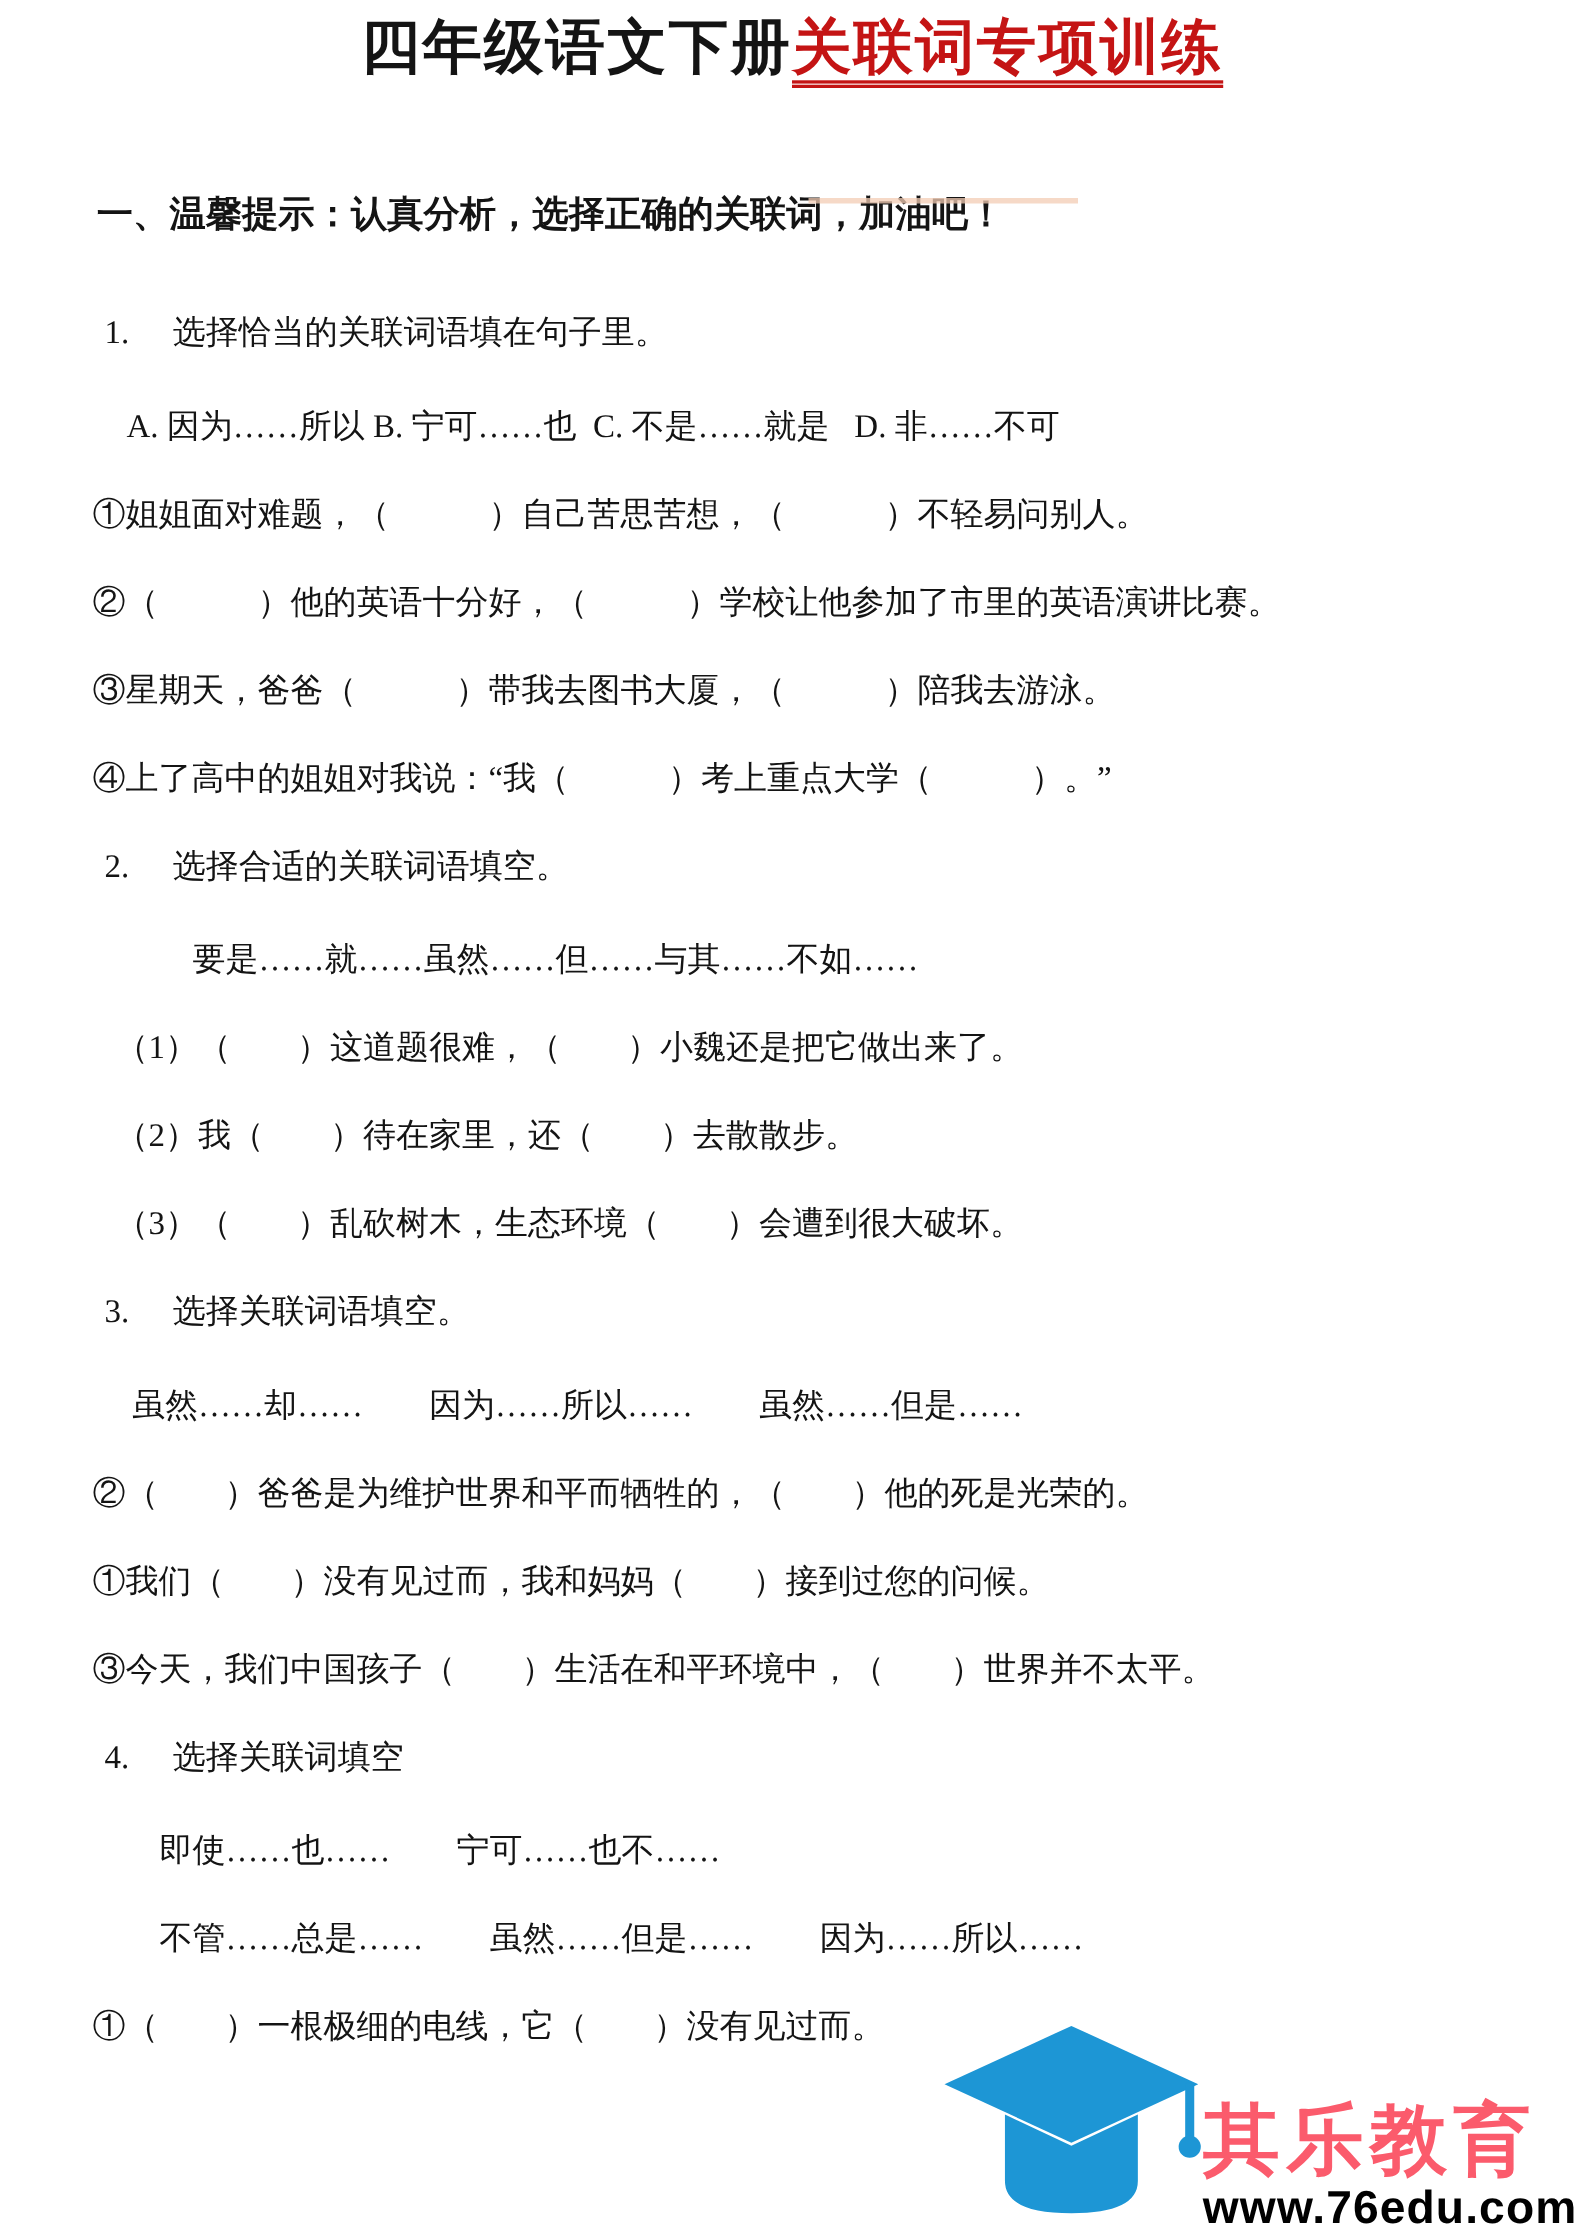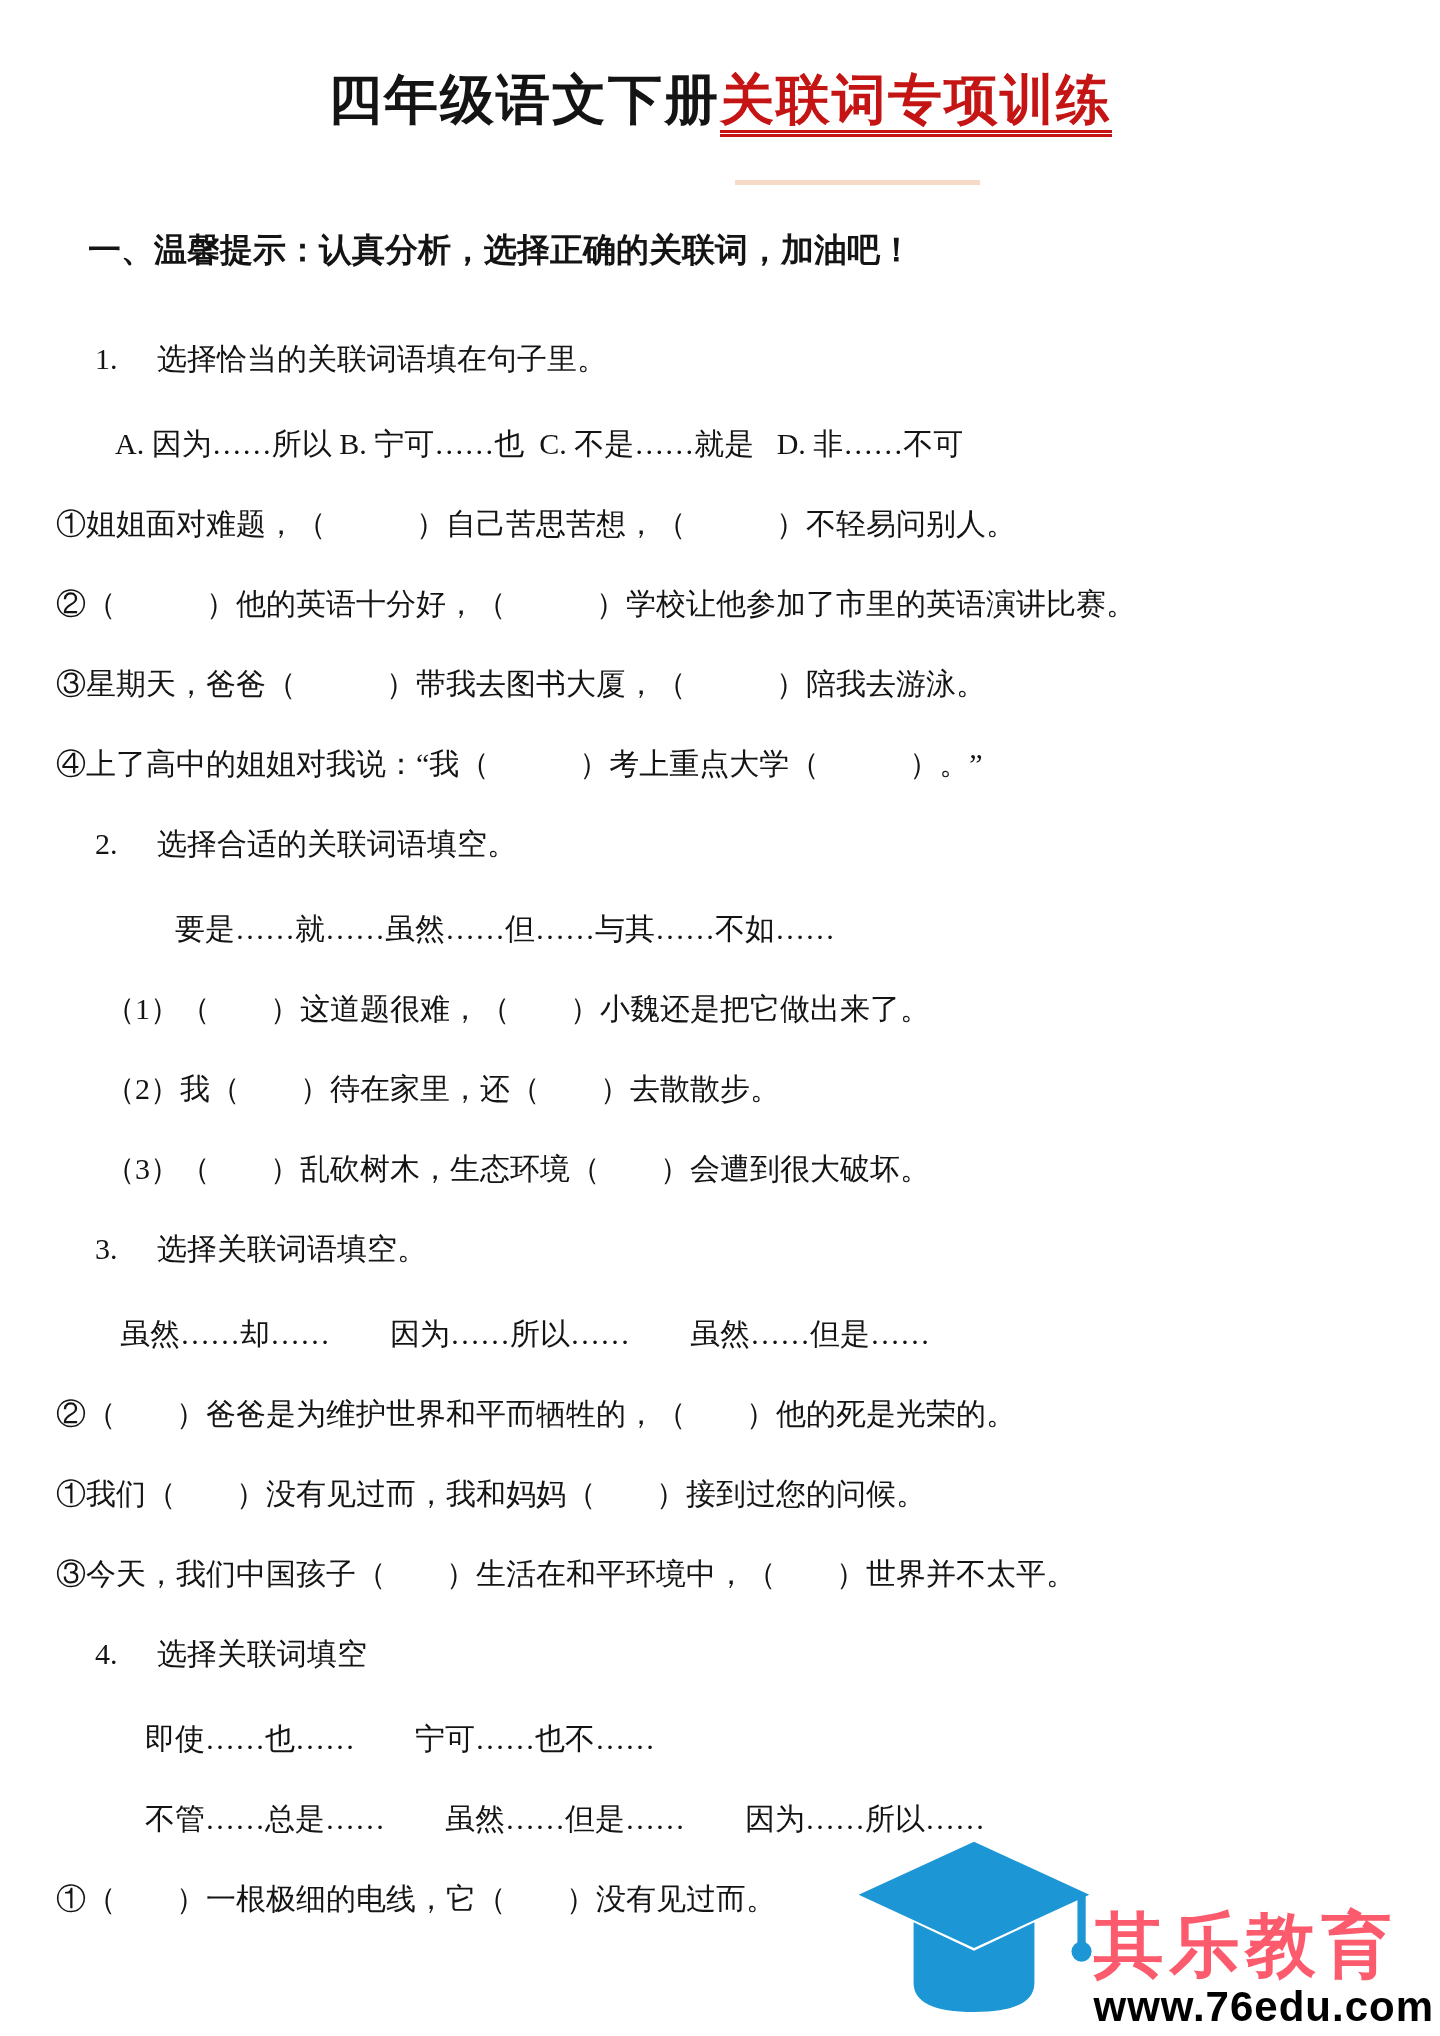--- a/index.html
+++ b/index.html
@@ -4,21 +4,21 @@
 <style>
   html,body{margin:0;padding:0;}
   body{
     width:1440px;height:2036px;
     background:#ffffff;
     position:relative;
     overflow:hidden;
     font-family:"Liberation Serif","DejaVu Serif",serif;
     color:#141414;
   }
-  .page{padding-top:56px;}
+  .page{}
   .title{
     text-align:center;
     font-family:"Liberation Sans","DejaVu Sans",sans-serif;
     font-weight:700;
     font-size:54px;
     letter-spacing:2px;
     margin:0 0 0 0;
     line-height:86px;
     white-space:pre-wrap;
   }
@@ -45,21 +45,21 @@
     font-size:30px;
     line-height:33px;
     margin-bottom:47px;
     white-space:pre-wrap;
   }
   .q-head{margin-left:95px;margin-bottom:52px;}
   .q-head .q-num{display:inline-block;min-width:62px;}
   .q1-start{margin-top:72px;}
   .q-start{margin-top:40px;}
   .opt-line{margin-left:115px;}
-  .item{margin-left:56px;}
+  .item{margin-left:84px;}
   .item-paren{margin-left:105px;}
   .bank-2{margin-left:175px;}
   .bank-3{margin-left:120px;}
   .bank-4{margin-left:145px;}
   .logo{
     position:absolute;
     right:6px;bottom:2px;
     display:flex;
     align-items:flex-end;
   }

